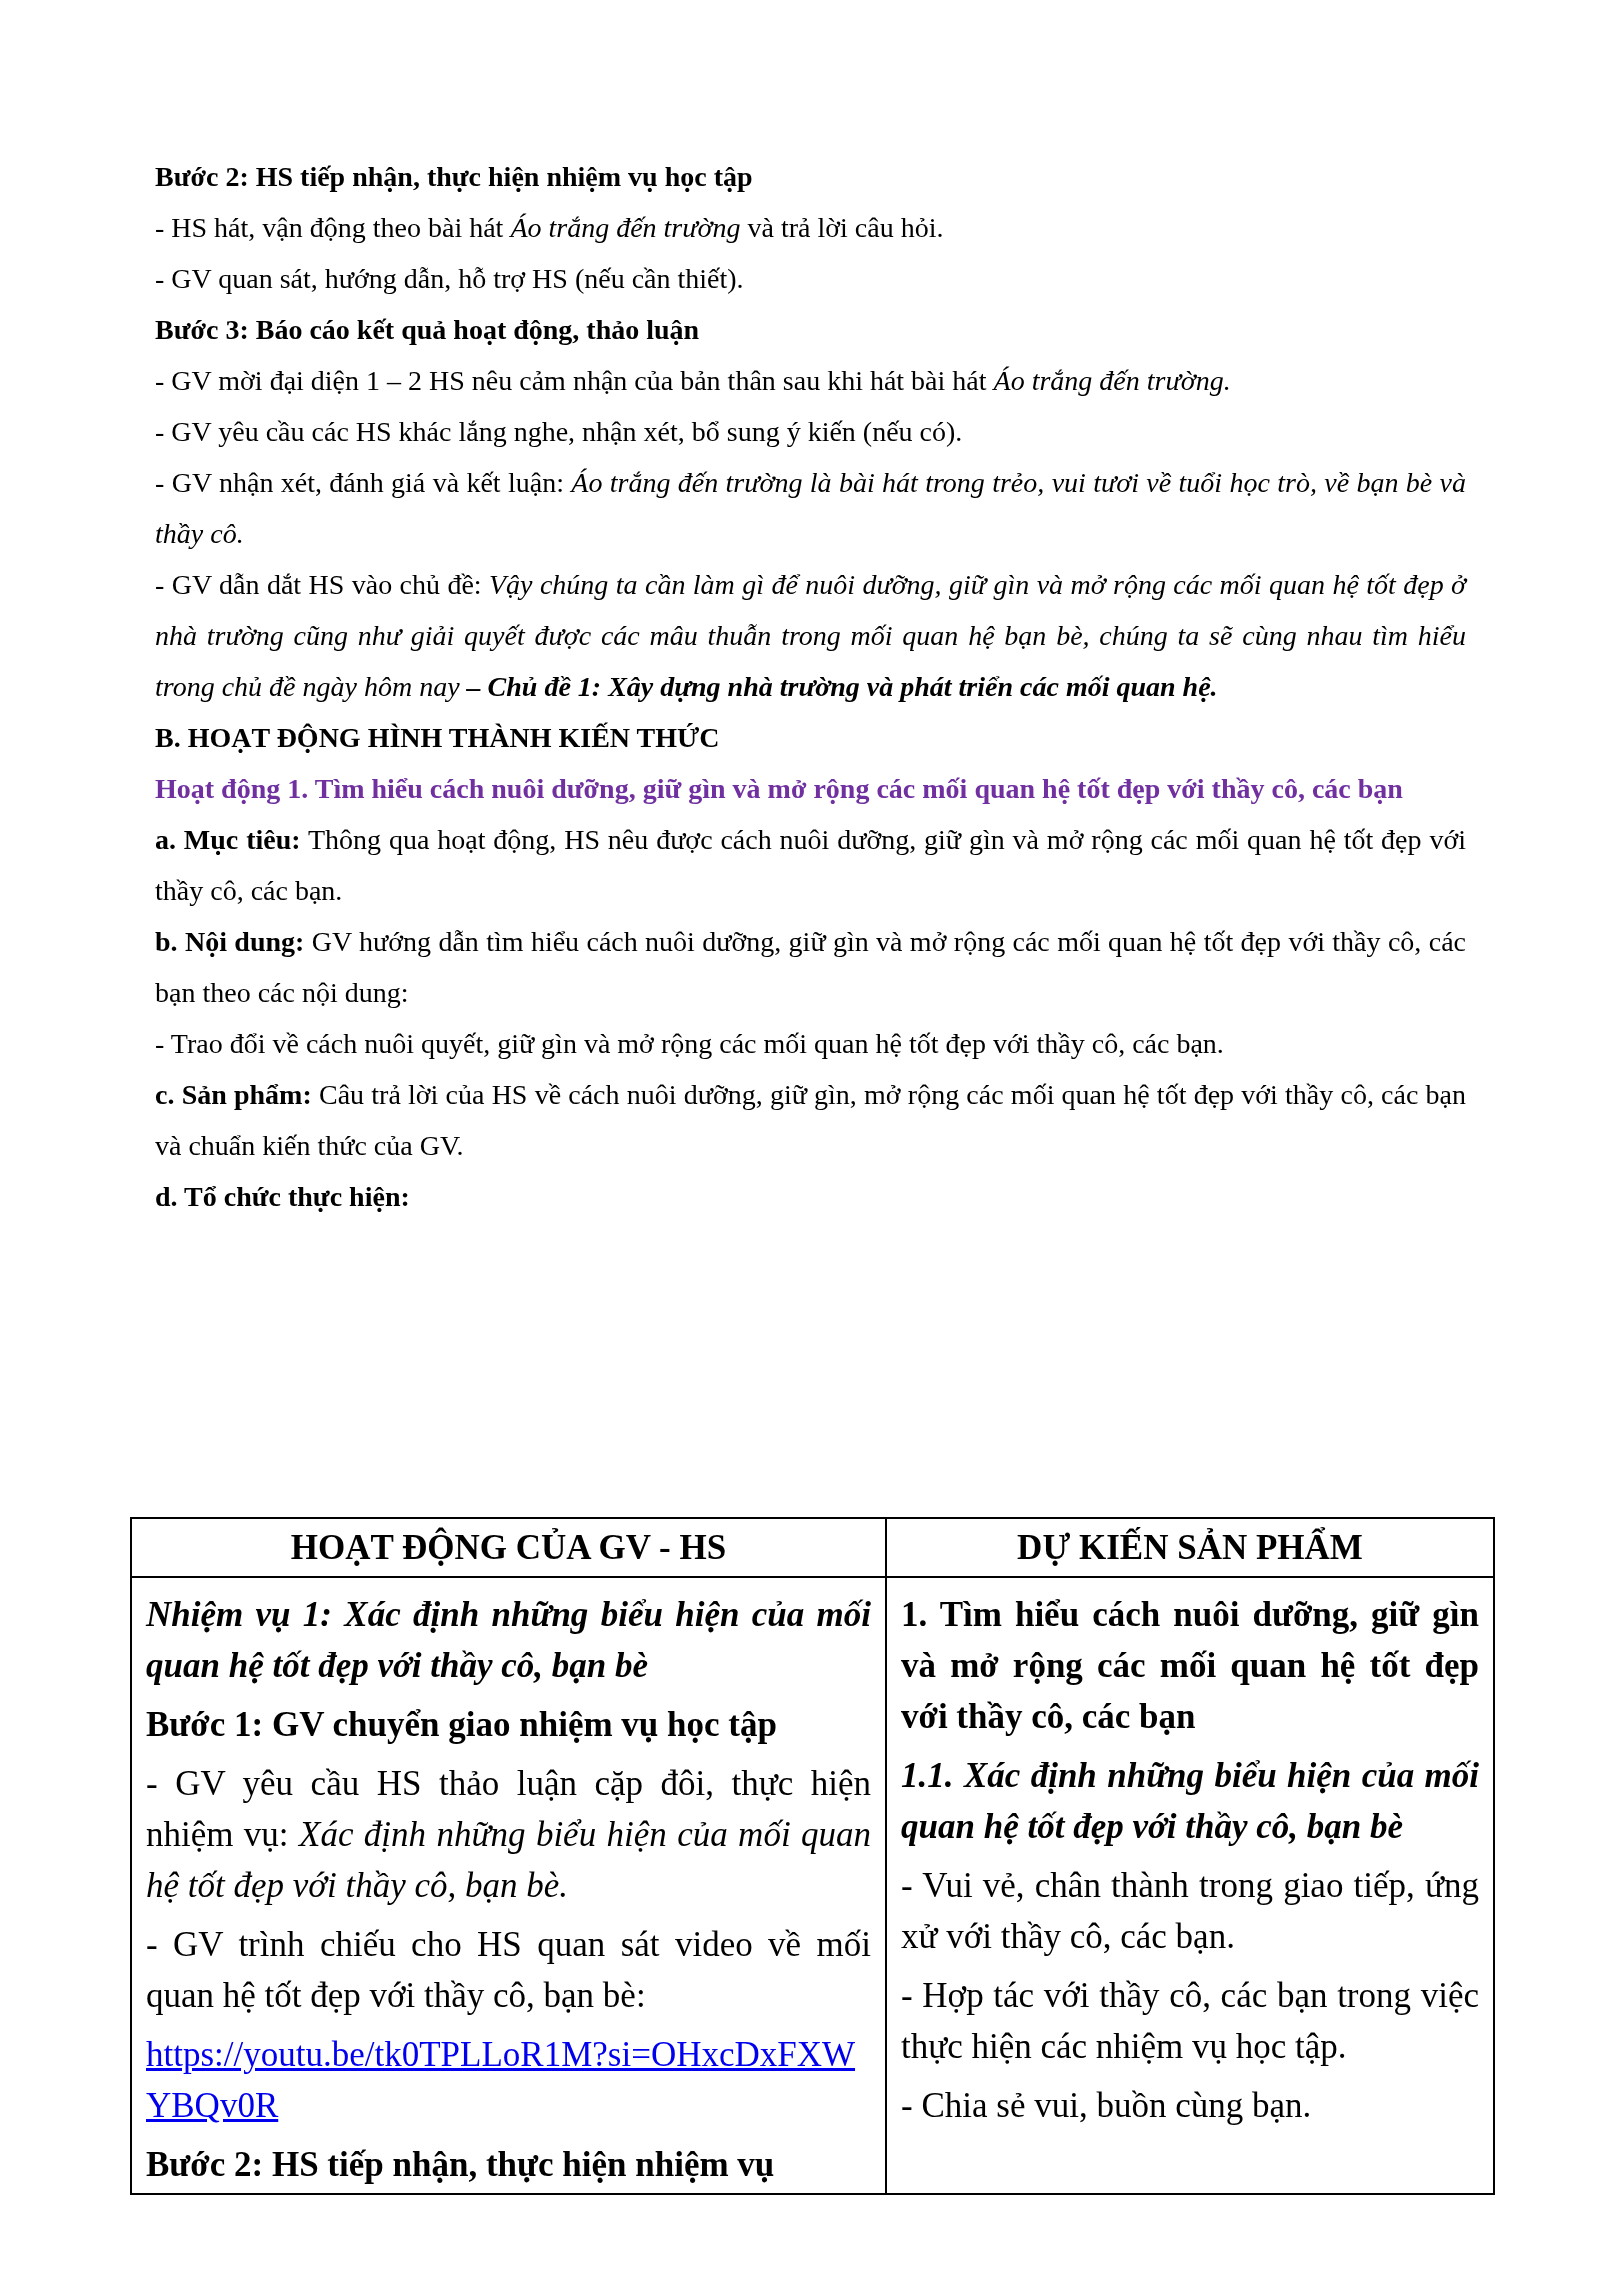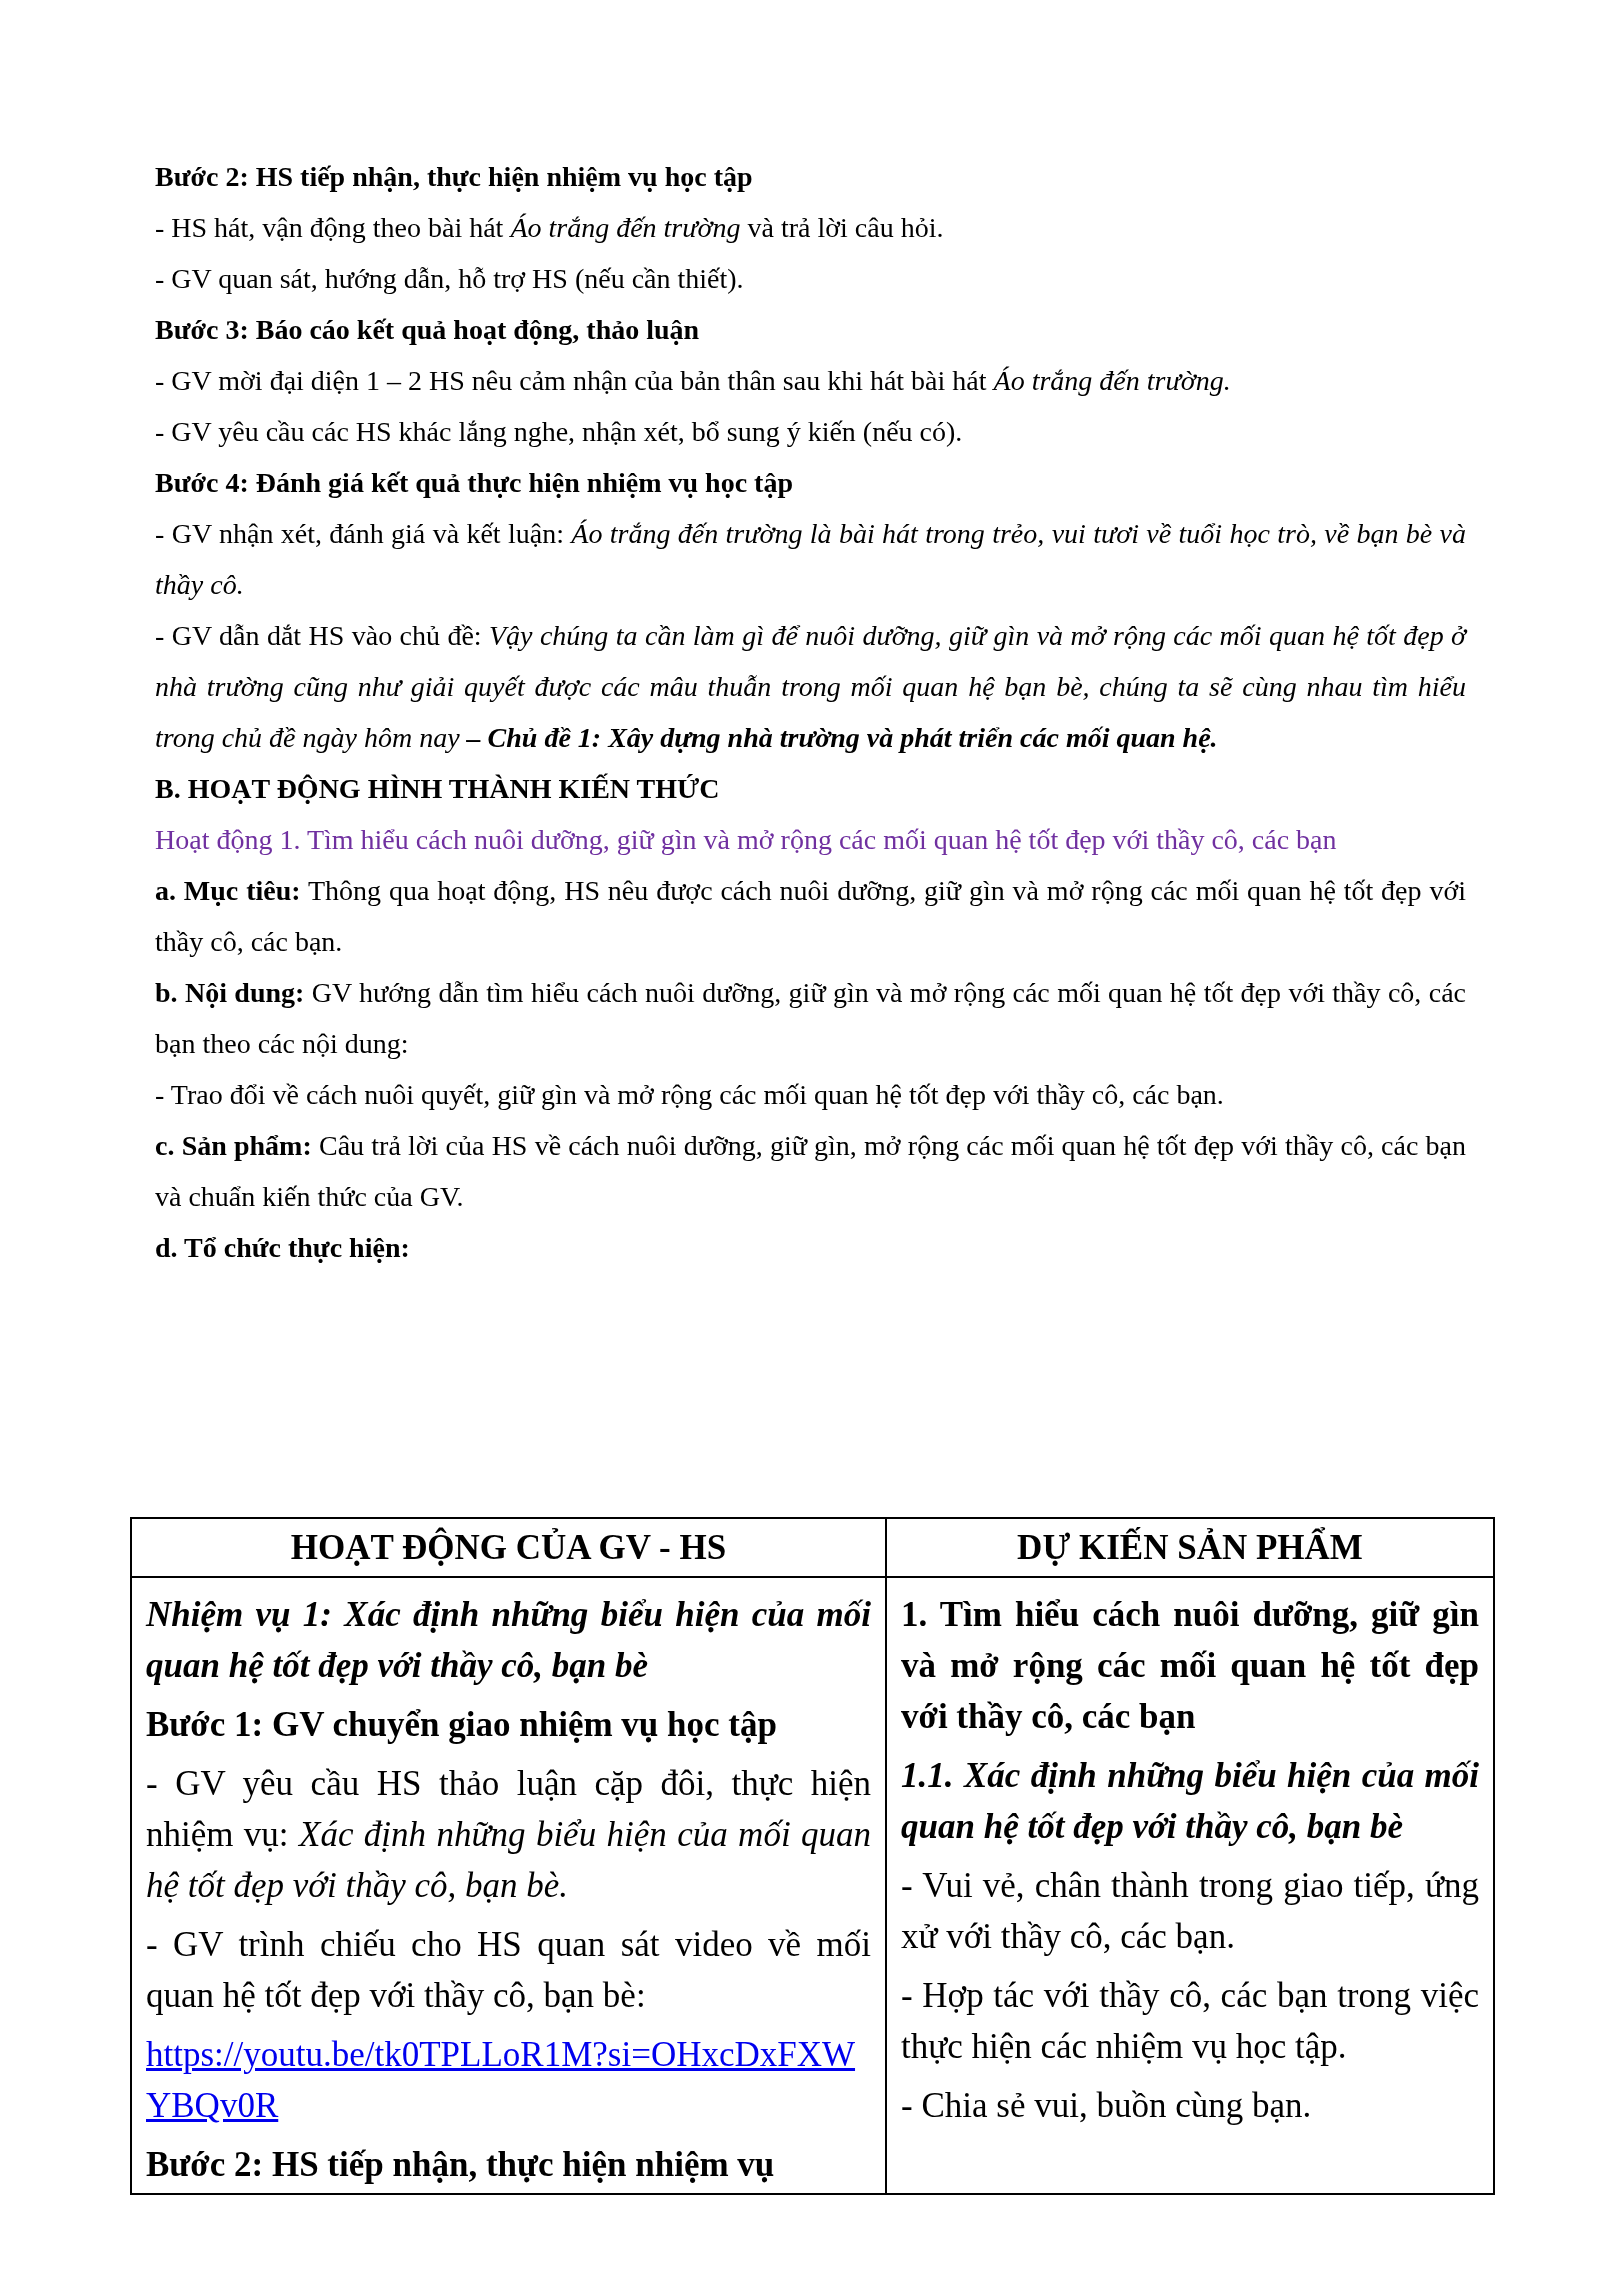--- a/index.html
+++ b/index.html
@@ -6,21 +6,21 @@
     body { width: 1623px; height: 2295px; position: relative; overflow: hidden; }
     .page {
       position: absolute; left: 155px; top: 151px; width: 1311px;
       font-family: "Liberation Serif", "DejaVu Serif", serif;
       font-size: 28px; line-height: 51px; color: #000;
     }
     .p { margin: 0; text-align: justify; }
     .b { font-weight: bold; }
     .i { font-style: italic; }
     .bi { font-weight: bold; font-style: italic; }
-    .purple { color: #7030A0; font-weight: normal; }
+    .purple { color: #7030A0; font-weight: bold; }
     table.act {
       position: absolute; left: 130px; top: 1517px; width: 1363px;
       border-collapse: collapse;
       font-family: "Liberation Serif", "DejaVu Serif", serif;
       font-size: 35px; line-height: 51px; color: #000;
       table-layout: fixed;
     }
     table.act td, table.act th {
       border: 2.4px solid #000; vertical-align: top; padding: 3.1px 14px 3.1px 14px;
       text-align: justify;
@@ -36,21 +36,20 @@
 
 <div class="page">
   <p class="p b">Bước 2: HS tiếp nhận, thực hiện nhiệm vụ học tập</p>
   <p class="p"><span>- HS hát, vận động theo bài hát </span><span class="i">Áo trắng đến trường</span><span> và trả lời câu hỏi.</span></p>
   <p class="p">- GV quan sát, hướng dẫn, hỗ trợ HS (nếu cần thiết).</p>
 
   <p class="p b">Bước 3: Báo cáo kết quả hoạt động, thảo luận</p>
   <p class="p"><span>- GV mời đại diện 1 – 2 HS nêu cảm nhận của bản thân sau khi hát bài hát </span><span class="i">Áo trắng đến trường.</span></p>
   <p class="p">- GV yêu cầu các HS khác lắng nghe, nhận xét, bổ sung ý kiến (nếu có).</p>
 
-  <p class="p b">Bước 4: Đánh giá kết quả thực hiện nhiệm vụ học tập</p>
   <p class="p"><span>- GV nhận xét, đánh giá và kết luận: </span><span class="i">Áo trắng đến trường là bài hát trong trẻo, vui tươi về tuổi học trò, về bạn bè và thầy cô.</span></p>
   <p class="p"><span>- GV dẫn dắt HS vào chủ đề: </span><span class="i">Vậy chúng ta cần làm gì để nuôi dưỡng, giữ gìn và mở rộng các mối quan hệ tốt đẹp ở nhà trường cũng như giải quyết được các mâu thuẫn trong mối quan hệ bạn bè, chúng ta sẽ cùng nhau tìm hiểu trong chủ đề ngày hôm nay</span><span class="bi"> – Chủ đề 1: Xây dựng nhà trường và phát triển các mối quan hệ.</span></p>
 
   <p class="p b">B. HOẠT ĐỘNG HÌNH THÀNH KIẾN THỨC</p>
   <p class="p purple">Hoạt động 1. Tìm hiểu cách nuôi dưỡng, giữ gìn và mở rộng các mối quan hệ tốt đẹp với thầy cô, các bạn</p>
 
   <p class="p"><span class="b">a. Mục tiêu:</span><span> Thông qua hoạt động, HS nêu được cách nuôi dưỡng, giữ gìn và mở rộng các mối quan hệ tốt đẹp với thầy cô, các bạn.</span></p>
   <p class="p"><span class="b">b. Nội dung:</span><span> GV hướng dẫn tìm hiểu cách nuôi dưỡng, giữ gìn và mở rộng các mối quan hệ tốt đẹp với thầy cô, các bạn theo các nội dung:</span></p>
   <p class="p">- Trao đổi về cách nuôi quyết, giữ gìn và mở rộng các mối quan hệ tốt đẹp với thầy cô, các bạn.</p>
   <p class="p"><span class="b">c. Sản phẩm:</span><span> Câu trả lời của HS về cách nuôi dưỡng, giữ gìn, mở rộng các mối quan hệ tốt đẹp với thầy cô, các bạn và chuẩn kiến thức của GV.</span></p>

